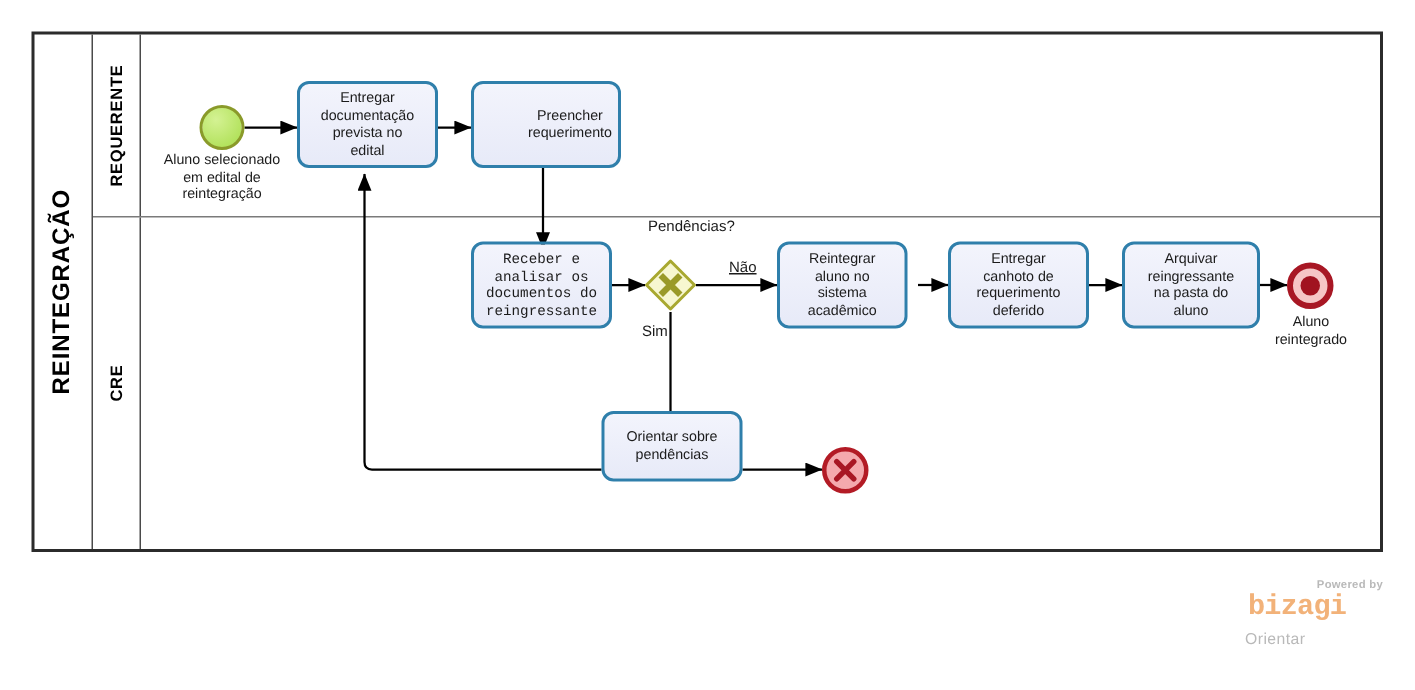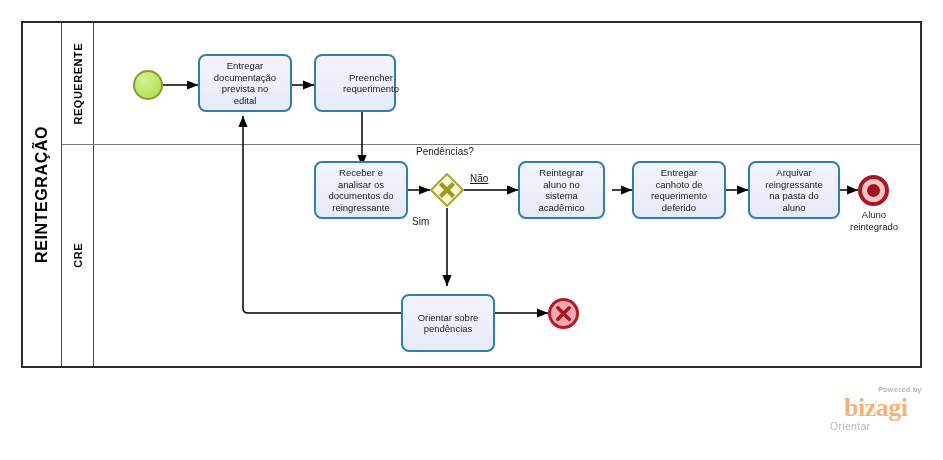--- a/index.html
+++ b/index.html
@@ -140,20 +140,21 @@
     line-height: 11.5px;
     color: #1b1b1b;
     text-align: center;
     white-space: pre-line;
   }
   .lbl-l {
     position: absolute;
     font-size: 10px;
     color: #1b1b1b;
     white-space: nowrap;
+    margin-left: 16px;
   }
   
   #flows {
     position: absolute;
     left: 0; top: 0;
     width: 943px;
     height: 460px;
     pointer-events: none;
   }
   
@@ -169,27 +170,27 @@
     right: 2px;
     top: 0;
     font-size: 7.5px;
     font-weight: bold;
     color: #b9b9b9;
     letter-spacing: 0.2px;
     padding-left: 20px;
   }
   .logo-word {
     position: absolute;
-    left: 16px;
+    left: 4px;
     top: 8px;
-    font-size: 26px;
+    font-size: 19px;
     font-weight: bold;
     color: #f2b279;
     letter-spacing: -0.5px;
-    font-family: Liberation Serif, serif;
+    font-family: Liberation Mono, monospace;
   }
   .logo-sub {
     position: absolute;
     left: 2px;
     top: 35px;
     font-size: 10.5px;
     color: #b9b9b9;
     letter-spacing: 0.3px;
   }
 </style>
@@ -240,34 +241,37 @@
 
       <path d="M 447 208 L 447 286"></path>
 
       <path d="M 495 313 L 548 313"></path>
 
       <path d="M 401 313 L 248 313 Q 243 313 243 308 L 243 116"></path>
     </g>
   </svg>
 
   <div class="ev ev-start" style="left:133px; top:70px;"></div>
+  <div class="lbl" style="left:91px; top:101px; width:114px;">Aluno selecionado
+em edital de
+reintegração</div>
 
   <div class="task" style="left:198px; top:54px; width:94px; height:58px;">
     <span style="white-space:pre-line">Entregar
 documentação
 prevista no
 edital</span>
   </div>
 
-  <div class="task" style="left:314px; top:54px; width:82px; height:58px;padding-left:36px;">
+  <div class="task" style="left:314px; top:54px; width:100px; height:58px;padding-left:36px;">
     <span style="white-space:pre-line">Preencher
 requerimento</span>
   </div>
 
-  <div class="task" style="left:314px; top:161px; width:94px; height:58px;">
+  <div class="task" style="left:314px; top:161px; width:94px; height:58px;font-family:Liberation Mono, monospace;">
     <span style="white-space:pre-line">Receber e
 analisar os
 documentos do
 reingressante</span>
   </div>
 
   <div class="gw" style="left:430px; top:173px;">
     <svg width="34" height="34" viewBox="0 0 34 34">
       <polygon points="17,1 33,17 17,33 1,17" fill="#f7f7d0" stroke="#a8a830" stroke-width="2"></polygon>
       <path d="M10.5,10.5 L23.5,23.5 M23.5,10.5 L10.5,23.5" stroke="#9a9a28" stroke-width="4.2" stroke-linecap="butt"></path>
@@ -297,21 +301,21 @@
 na pasta do
 aluno</span>
   </div>
 
   <div class="ev ev-end" style="left:858px; top:175px;">
     <div class="ev-end-dot"></div>
   </div>
   <div class="lbl" style="left:842px; top:209px; width:64px;">Aluno
 reintegrado</div>
 
-  <div class="task" style="left:401px; top:294px; width:94px; height:58px;">
+  <div class="task" style="left:401px; top:274px; width:94px; height:47px;">
     <span style="white-space:pre-line">Orientar sobre
 pendências</span>
   </div>
 
   <div class="ev ev-term" style="left:548px; top:298px;">
     <svg width="21" height="21" viewBox="0 0 21 21">
       <path d="M4.8,4.8 L16.2,16.2 M16.2,4.8 L4.8,16.2" stroke="#a81724" stroke-width="3.6" stroke-linecap="round"></path>
     </svg>
   </div>
 

